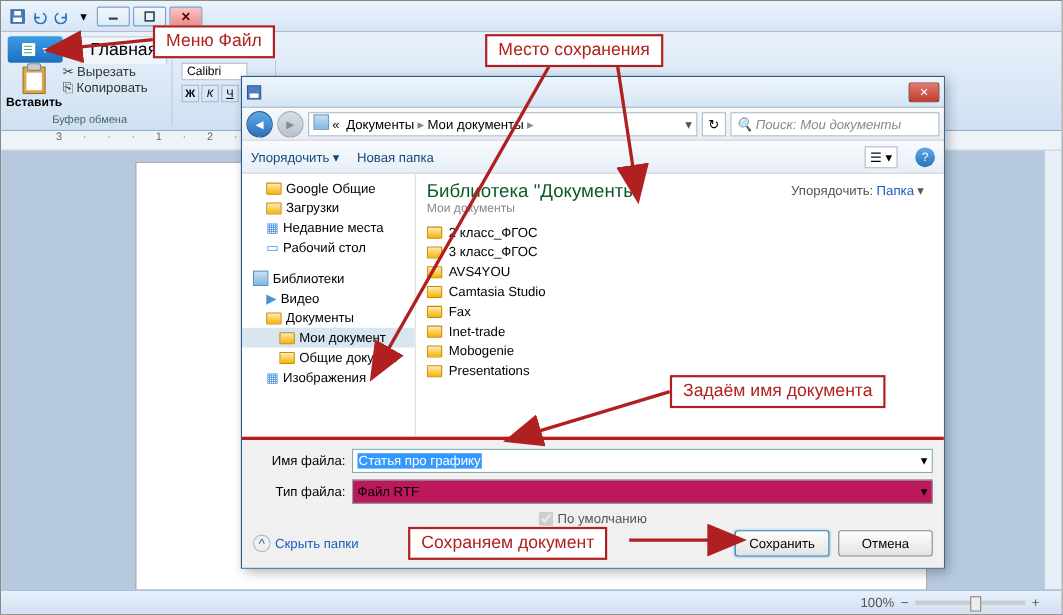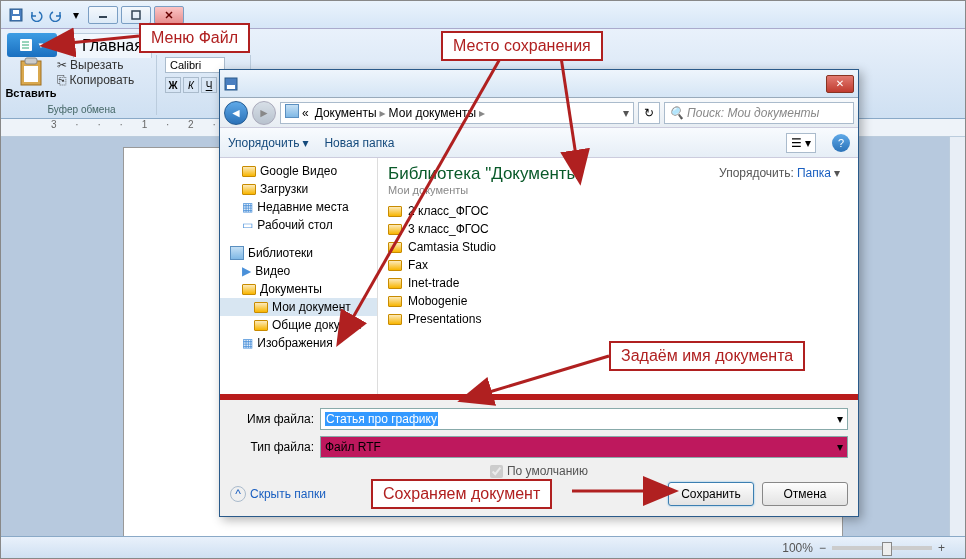--- a/index.html
+++ b/index.html
@@ -61,21 +61,21 @@
 .tree .ti.sel{background:#d8e6f2;}
 .folder-icon{width:14px;height:11px;background:linear-gradient(#fceabb,#f8b500);border:1px solid #c88b00;border-radius:1px;display:inline-block;}
 .lib-icon{width:14px;height:14px;background:linear-gradient(#c5e0f5,#7fb8e5);border:1px solid #5a8fc0;display:inline-block;}
 .content{flex:1;display:flex;flex-direction:column;padding:6px 10px;overflow:hidden;}
 .lib-header{color:#0a5a2a;font-size:17px;}
 .lib-sub{color:#888;font-size:11px;margin-bottom:6px;}
 .sort{position:absolute;right:18px;top:96px;font-size:11px;color:#555;}
 .sort a{color:#1a5fc0;}
 .filelist{flex:1;overflow:hidden;}
 .filelist .fi{display:flex;align-items:center;gap:6px;padding:2px 0;font-size:12px;}
-.bottom{background:#f0f0f0;border-top:6px solid #b91c1c;padding:8px 10px 10px 10px;}
+.bottom{background:#f0f0f0;border-top:3px solid #b91c1c;padding:8px 10px 10px 10px;}
 .row{display:flex;align-items:center;margin-bottom:6px;}
 .row label{width:90px;text-align:right;padding-right:6px;}
 .row .field{flex:1;height:22px;border:1px solid #8aa;background:#be185d;padding:0 4px;display:flex;align-items:center;}
 .row .field.sel{background:#fff;}
 .fname-sel{background:#3399ff;color:#fff;padding:0 1px;}
 .chk{display:flex;align-items:center;gap:4px;justify-content:center;margin:4px 0;color:#555;}
 .btnrow{display:flex;align-items:center;}
 .hide{display:flex;align-items:center;gap:4px;color:#1a5fc0;}
 .sp2{flex:1;}
 .pbtn{width:86px;height:24px;border:1px solid #888;background:linear-gradient(#fdfdfd,#e3e3e3);border-radius:3px;margin-left:8px;}
@@ -232,21 +232,21 @@
       </div>
     <div class="tb">Новая папка</div>
     <div class="sp"></div>
     <div class="viewbtn">☰ ▾</div>
     <div class="help">?</div>
   </div>
   <div class="body">
     <div class="tree">
       <div class="ti l2">
           <span class="folder-icon"></span>
-          <span>Google Видео</span>
+          <span>Google Общие</span>
         </div>
       <div class="ti l2">
           <span class="folder-icon"></span>
           <span>Загрузки</span>
         </div>
       <div class="ti l2">
           <span style="color:#4a90d9">▦</span>
           <span>Недавние места</span>
         </div>
       <div class="ti l2">
@@ -284,20 +284,24 @@
       <div class="lib-sub">Мои документы</div>
       <div class="sort"><span>Упорядочить:</span> <a>Папка</a> <span>▾</span></div>
       <div class="filelist" id="filelist">
           <div class="fi">
             <span class="folder-icon"></span>
             <span>2 класс_ФГОС</span>
           </div>
           <div class="fi">
             <span class="folder-icon"></span>
             <span>3 класс_ФГОС</span>
+          </div>
+          <div class="fi">
+            <span class="folder-icon"></span>
+            <span>AVS4YOU</span>
           </div>
           <div class="fi">
             <span class="folder-icon"></span>
             <span>Camtasia Studio</span>
           </div>
           <div class="fi">
             <span class="folder-icon"></span>
             <span>Fax</span>
           </div>
           <div class="fi">

